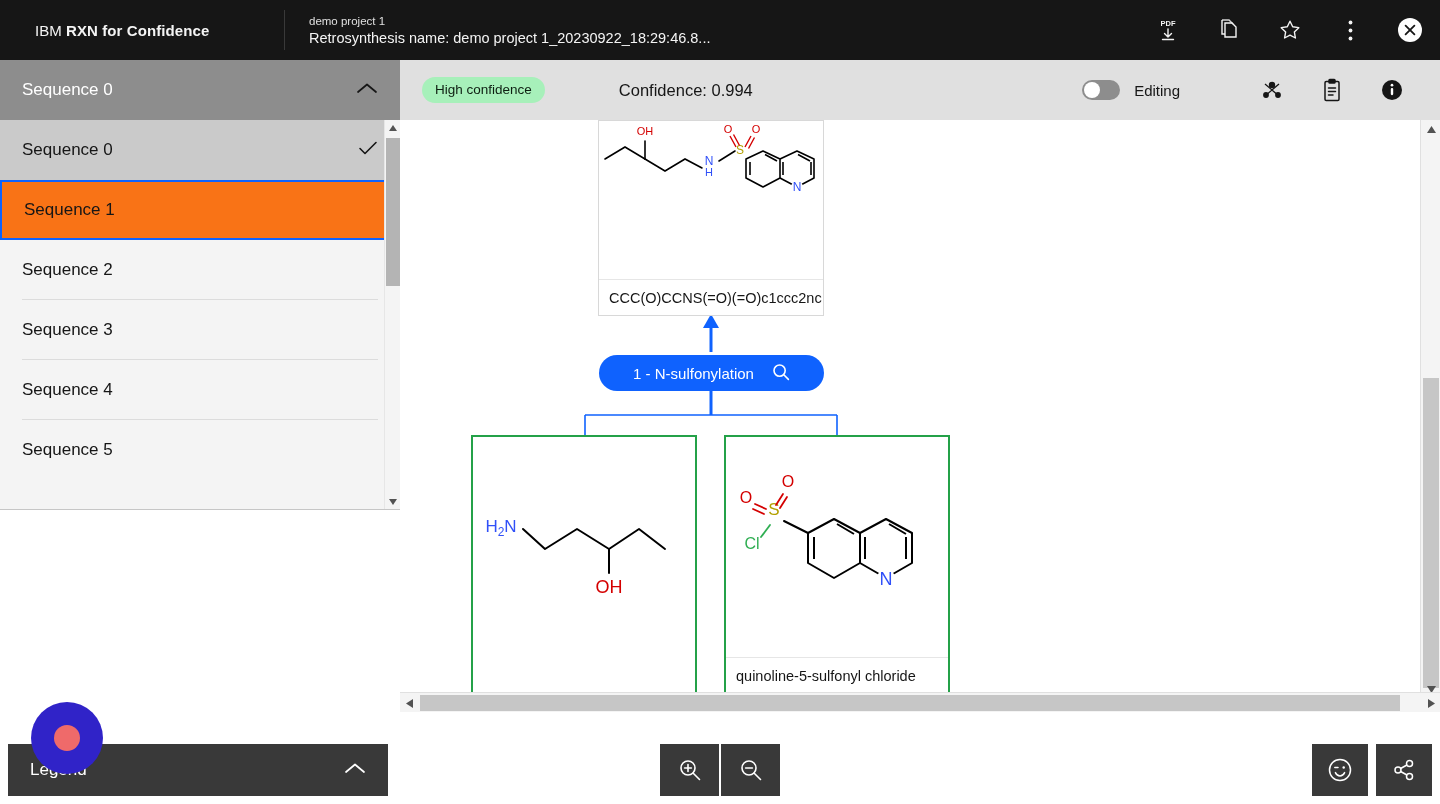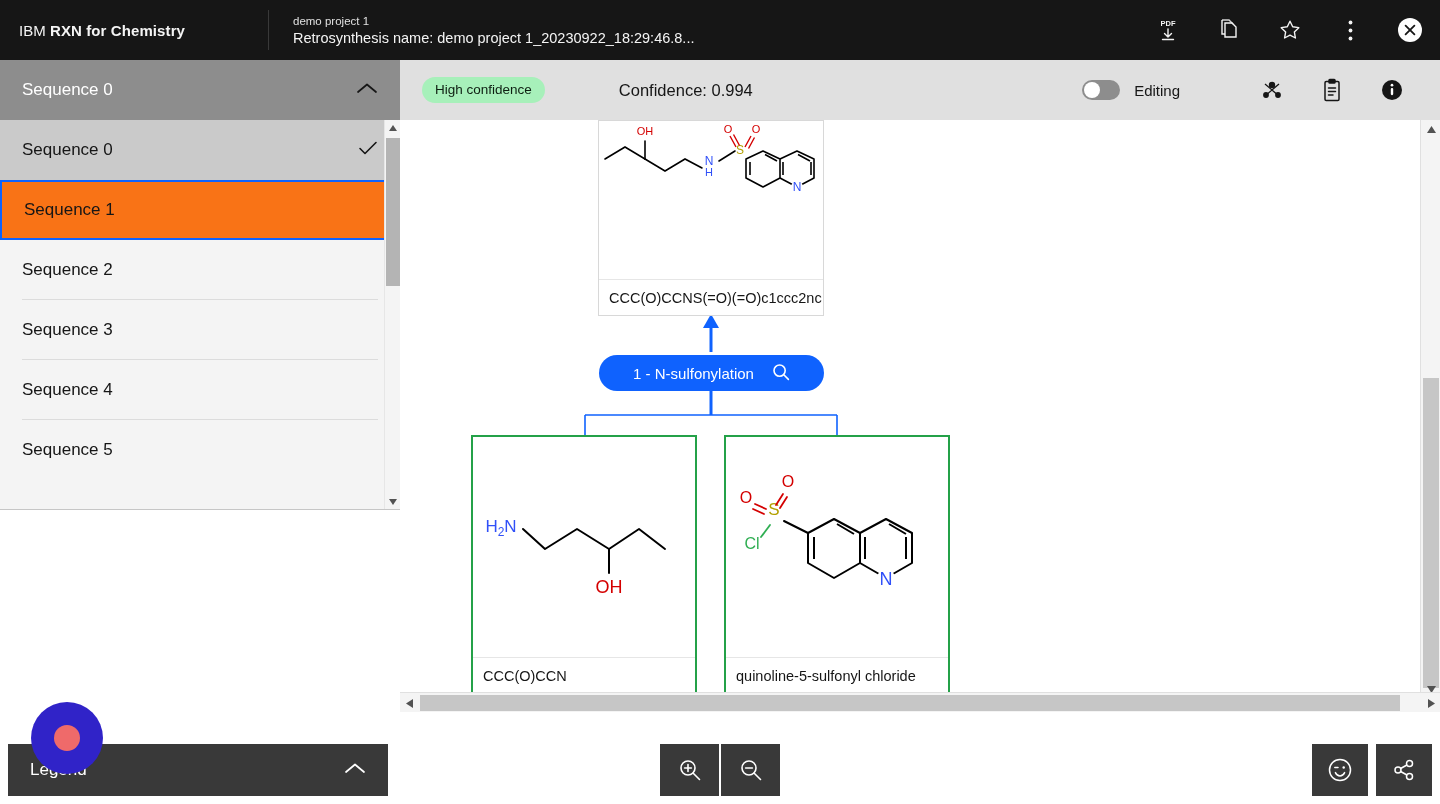--- a/index.html
+++ b/index.html
@@ -11,21 +11,21 @@
   }
   #app { position: relative; width: 1440px; height: 804px; }
 
   
   .header {
     position: absolute; top: 0; left: 0; width: 1440px; height: 60px;
     background: #161616; display: flex; align-items: stretch;
   }
   .brand {
     width: 268px; display: flex; align-items: center; padding-left: 19px;
-    color: #f4f4f4; font-size: 15px; letter-spacing: .1px;
+    color: #f4f4f4; font-size: 15px; letter-spacing: .1px; margin-left: 16px;
   }
   .brand .b-strong { font-weight: 700; margin-left: 4px; }
   .header-divider { width: 1px; background: #393939; margin: 10px 0; }
   .proj {
     flex: 1; display: flex; flex-direction: column; justify-content: center;
     padding-left: 24px; color: #f4f4f4; overflow: hidden;
   }
   .proj-name { font-size: 11.5px; color: #e0e0e0; line-height: 16px; }
   .proj-title { font-size: 14.5px; color: #f4f4f4; line-height: 19px; white-space: nowrap; }
   .hdr-icons { display: flex; align-items: center; }
@@ -182,21 +182,21 @@
   }
 </style>
 </head>
 <body>
 
 <div id="app">
 
   <div class="header">
     <div class="brand">
       <span>IBM</span>
-      <span class="b-strong">RXN for Chemistry</span>
+      <span class="b-strong">RXN for Confidence</span>
     </div>
     <div class="header-divider"></div>
     <div class="proj">
       <div class="proj-name">demo project 1</div>
       <div class="proj-title">Retrosynthesis name: demo project 1_20230922_18:29:46.8...</div>
     </div>
     <div class="hdr-icons">
       <div class="hdr-icon">
         <svg width="22" height="26" viewBox="0 0 22 26" fill="none" stroke="currentColor" stroke-width="1.4">
           <text x="11" y="9" font-size="7.5" fill="currentColor" stroke="none" text-anchor="middle" font-family="Liberation Sans, sans-serif" font-weight="700">PDF</text>
@@ -330,21 +330,20 @@
         <div class="pic">
           <svg width="222" height="220" viewBox="0 0 222 220">
             <text x="28" y="95" font-size="17" fill="#3050f8" text-anchor="middle" font-family="Liberation Sans, sans-serif">H<tspan font-size="12" dy="4">2</tspan><tspan font-size="17" dy="-4">N</tspan></text>
             <g stroke="#000000" stroke-width="2" fill="none" stroke-linecap="round" stroke-linejoin="round">
               <path d="M50 92 L72 112 L104 92 L136 112 L166 92 L192 112"></path>
               <path d="M136 112 L136 136"></path>
             </g>
             <text x="136" y="156" font-size="18" fill="#d40000" text-anchor="middle" font-family="Liberation Sans, sans-serif">OH</text>
           </svg>
         </div>
-        <div class="cap">CCC(O)CCN</div>
       </div>
 
       <div class="mol-card card-b">
         <div class="pic">
           <svg width="222" height="220" viewBox="0 0 222 220">
             <text x="48" y="78" font-size="17" fill="#b3a000" text-anchor="middle" font-family="Liberation Sans, sans-serif">S</text>
             <text x="62" y="50" font-size="16" fill="#d40000" text-anchor="middle" font-family="Liberation Sans, sans-serif">O</text>
             <text x="20" y="66" font-size="16" fill="#d40000" text-anchor="middle" font-family="Liberation Sans, sans-serif">O</text>
             <text x="26" y="112" font-size="16" fill="#2fae52" text-anchor="middle" font-family="Liberation Sans, sans-serif">Cl</text>
             <g stroke="#d40000" stroke-width="1.8" fill="none" stroke-linecap="round">

